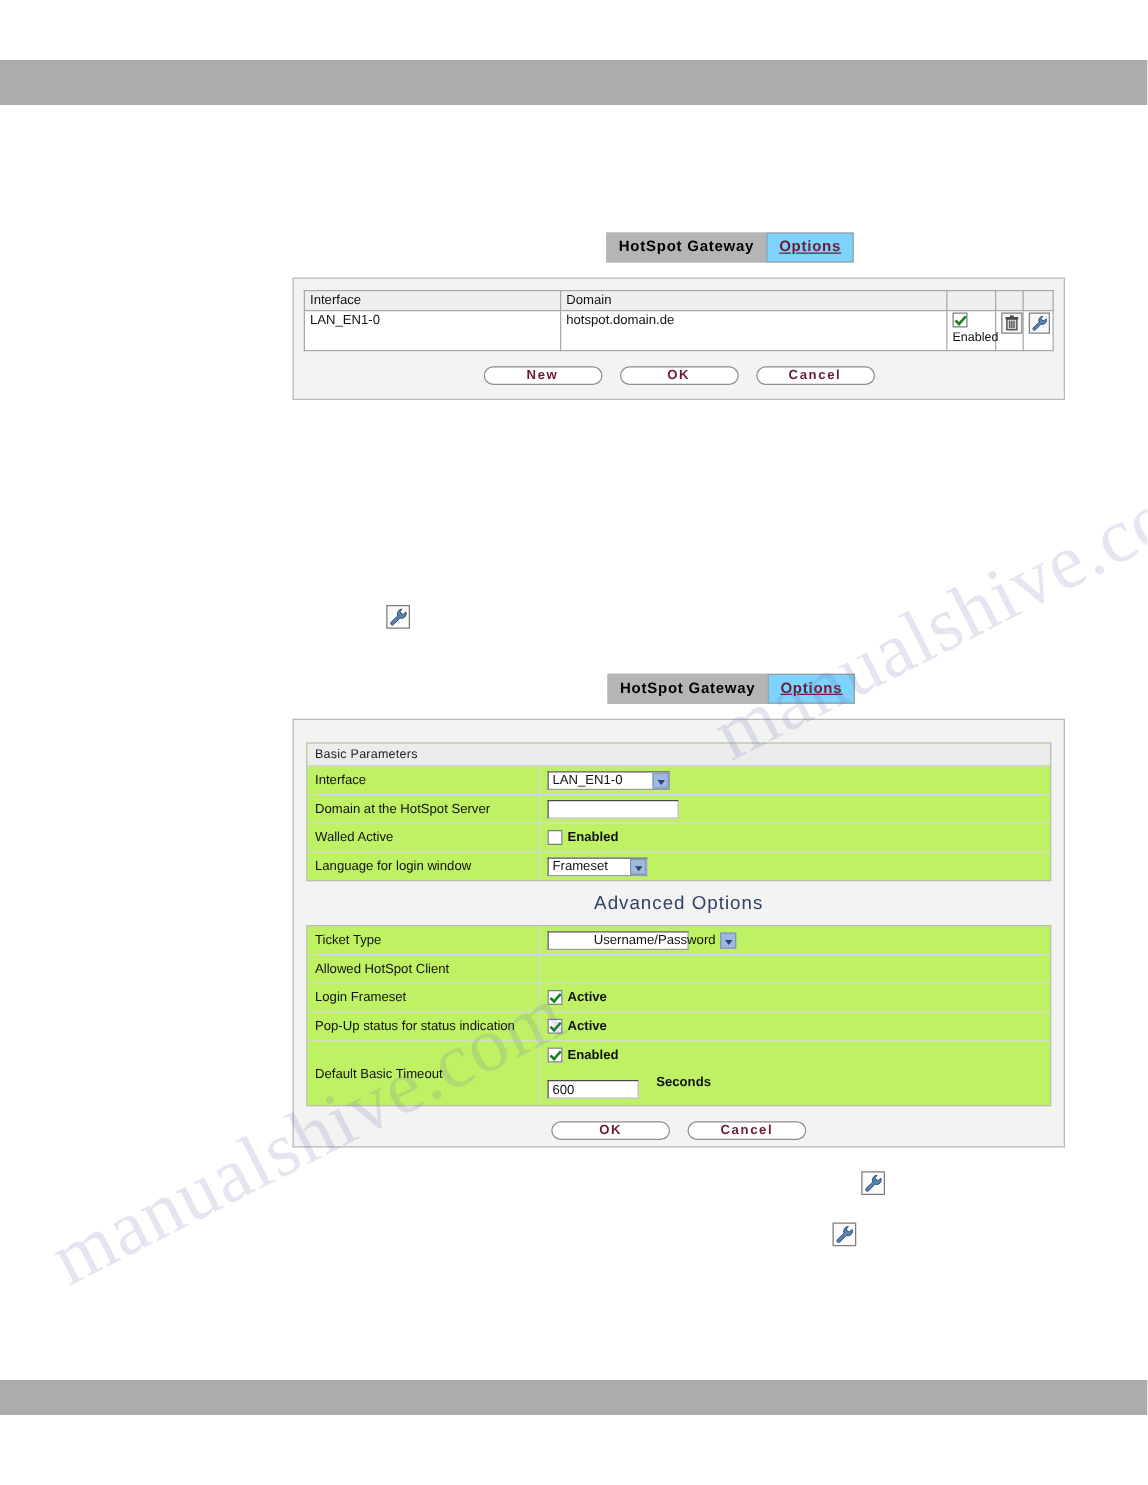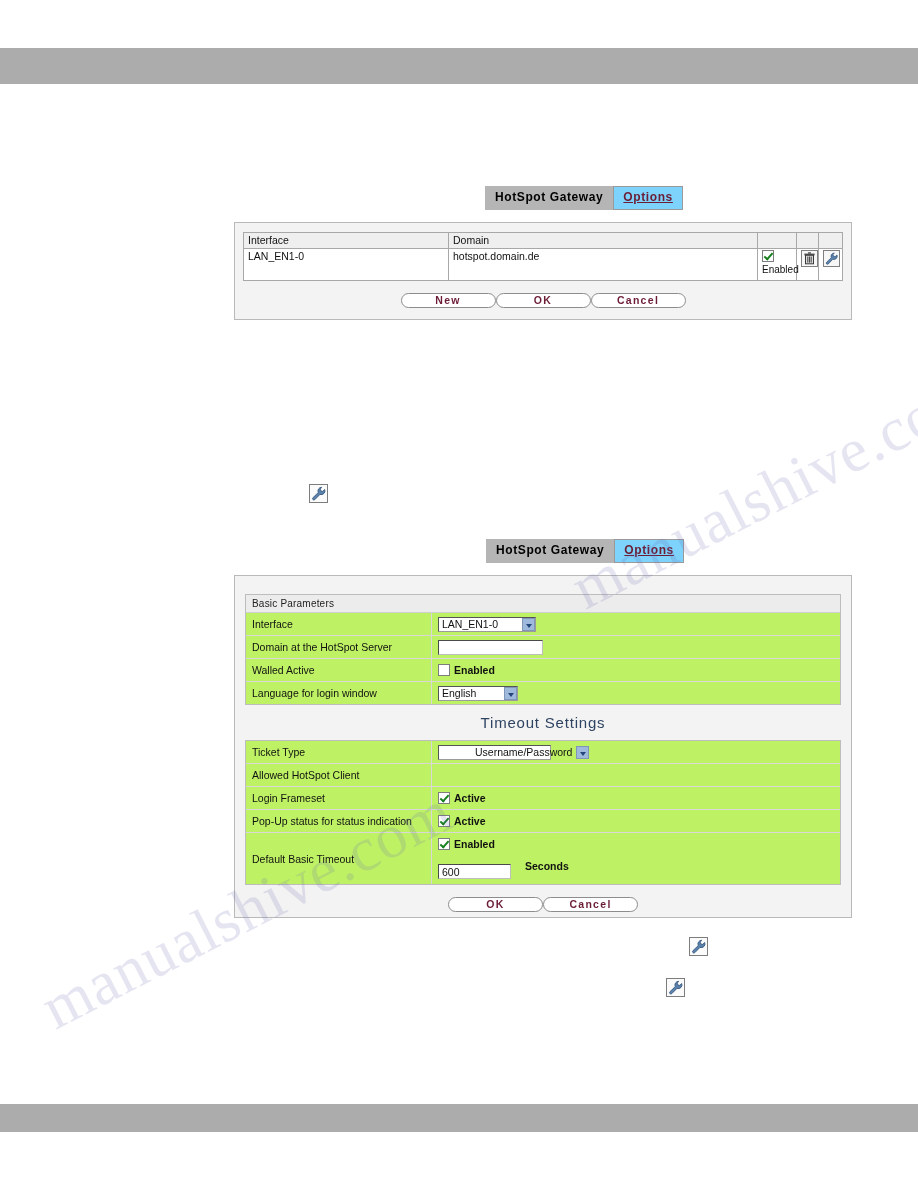--- a/index.html
+++ b/index.html
@@ -174,20 +174,21 @@
     z-index: 11;
     line-height: 0;
   }
   .icon-standalone svg { display: block; }
 
   
   .btnbar {
     display: flex;
     justify-content: center;
     align-items: center;
+    gap: 14px;
   }
   .pill {
     width: 95px;
     height: 15px;
     border: 1px solid #8d8d8d;
     border-radius: 9px;
     background: #ffffff;
     font-size: 10.5px;
     font-weight: bold;
     letter-spacing: 1.3px;
@@ -432,28 +433,28 @@
       <div class="fcell-val">
         <span class="chk"></span>
         <span class="cb-label">Enabled</span>
       </div>
     </div>
 
     <div class="frow">
       <div class="fcell-label">Language for login window</div>
       <div class="fcell-val">
         <span class="sel sel-w2">
-          <span class="sel-text">English</span>
+          <span class="sel-text">Frameset</span>
           <span class="sel-arrow"></span>
         </span>
       </div>
     </div>
   </div>
 
-  <div class="sect-title">Timeout Settings</div>
+  <div class="sect-title">Advanced Options</div>
 
   <div class="formbox" style="margin:0 10px 0 10px;">
 
     <div class="frow">
       <div class="fcell-label">Ticket Type</div>
       <div class="fcell-val">
         <span class="sel sel-w3">
           <span class="sel-text">Username/Password</span>
           <span class="sel-arrow"></span>
         </span>

